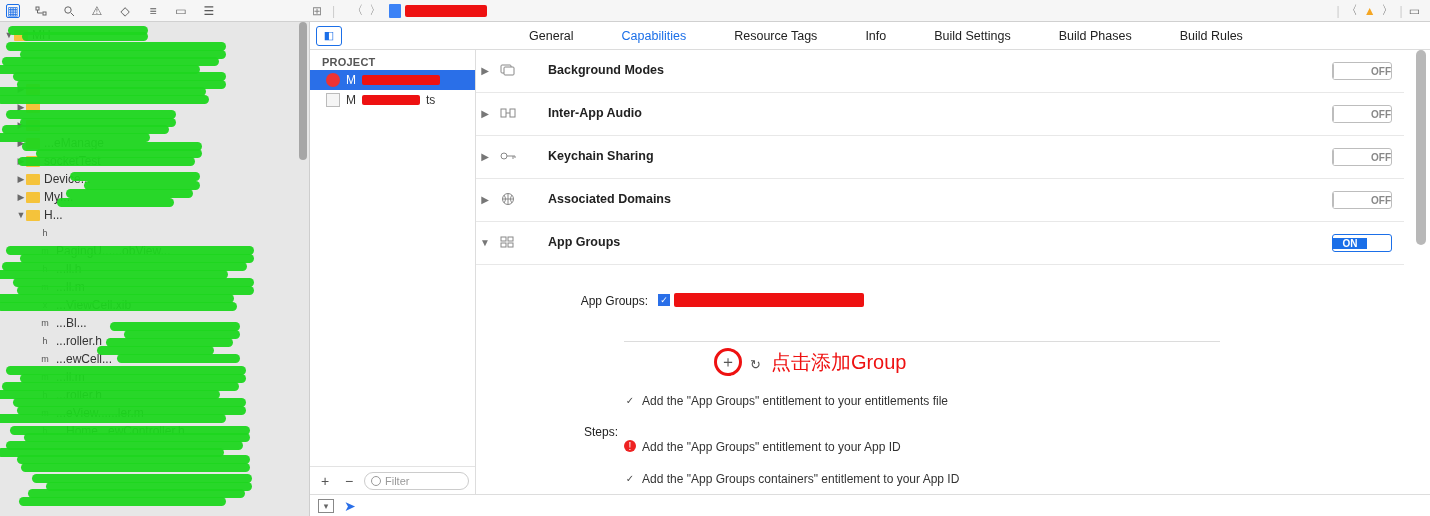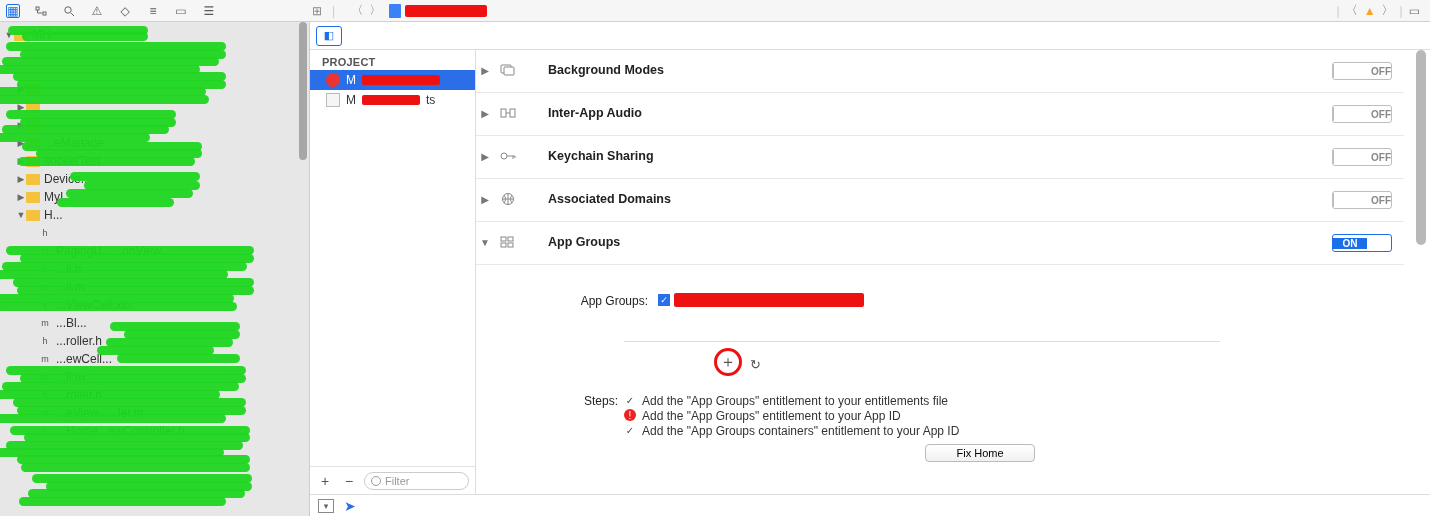--- a/index.html
+++ b/index.html
@@ -83,21 +83,21 @@
 .ag-entry { display:flex; align-items:center; gap:4px; }
 .ag-check { width:12px; height:12px; background:#2a6fe8; display:inline-flex; align-items:center; justify-content:center; color:#fff; font-size:9px; }
 .ag-sep { height:1px; background:#dcdcdc; margin: 28px 160px 6px 56px; }
 .ag-btns { display:flex; align-items:center; gap: 8px; margin-left: 146px; margin-top: 4px; position:relative; }
 .plus-circle { width:28px; height:28px; border:3px solid #e11; border-radius:50%; display:flex; align-items:center; justify-content:center; color:#555; font-size:16px; }
 .refresh { color:#555; font-size:13px; margin-top:4px; }
 .annot { color:#e11; font-size:20px; font-weight:400; margin-left:2px; }
 
 .steps { margin: 10px 0 6px 88px; font-size:12px; }
 .steps-line { display:flex; gap:6px; align-items:flex-start; margin:1px 0 1px 0; }
-.steps-label { width:50px; text-align:right; color:#222; }
+.steps-label { width:50px; text-align:right; color:#222;margin-top:31px; }
 .step-icon { width:12px; height:12px; display:inline-flex; align-items:center; justify-content:center; font-size:10px; }
 .step-ok { color:#4a4a4a; }
 .step-err { background:#e22; color:#fff; border-radius:50%; }
 .fix-btn { margin: 6px auto 4px auto; display:block; width:110px; height:18px; border:1px solid #bbb; border-radius:4px; background:linear-gradient(#fff,#f1f1f1); font-size:11px; text-align:center; line-height:16px; }
 
 
 .bottom { height:22px; border-top:1px solid #ddd; display:flex; align-items:center; gap:10px; padding-left:8px; }
 .bot-icon { width:16px; height:14px; border:1px solid #888; display:inline-flex; align-items:center; justify-content:center; font-size:9px; color:#666; }
 .bot-arrow { color:#2a6fe8; font-size:14px; }
 
@@ -354,20 +354,29 @@
         <div class="scrib" style="top: 459.5px; left: 45.8833px; width: 206.117px; height: 9px;"></div>
         <div class="scrib" style="top: 467px; left: 28.4224px; width: 216.422px; height: 9px;"></div>
         <div class="scrib" style="top: 474.5px; left: 19.0386px; width: 207.039px; height: 9px;"></div>
       </div>
     <div class="nav-scrollbar"></div>
   </div>
 
   <div class="right">
     <div class="sub-toolbar">
       <span class="panel-toggle">◧</span>
+      <div class="tabs" id="tabs">
+          <span class="tab">General</span>
+          <span class="tab active">Capabilities</span>
+          <span class="tab">Resource Tags</span>
+          <span class="tab">Info</span>
+          <span class="tab">Build Settings</span>
+          <span class="tab">Build Phases</span>
+          <span class="tab">Build Rules</span>
+        </div>
     </div>
 
     <div class="inner">
 
       <div class="ptcol">
         <div class="pthdr">PROJECT</div>
         <div class="ptrow sel">
           <span class="appicon"></span>
           <span>M</span>
           <span class="redact-red" style="width:78px;height:10px"></span>
@@ -481,20 +490,21 @@
                     <div class="ag-entry">
                       <span class="ag-check">✓</span>
                       <span class="redact-red" style="width:190px;height:14px"></span>
                     </div>
                   </div>
                 </div>
                 <div class="ag-sep"></div>
                 <div class="ag-btns">
                   <span class="plus-circle">＋</span>
                   <span class="refresh">↻</span>
+                  <span class="annot">点击添加Group</span>
                 </div>
               </div>
               <div class="steps">
                 <div class="steps-line">
                   <span class="steps-label">Steps:</span>
                   <span class="step-icon step-ok">✓</span>
                   <span>Add the "App Groups" entitlement to your entitlements file</span>
                 </div>
                 <div class="steps-line">
                   <span class="steps-label"></span>

